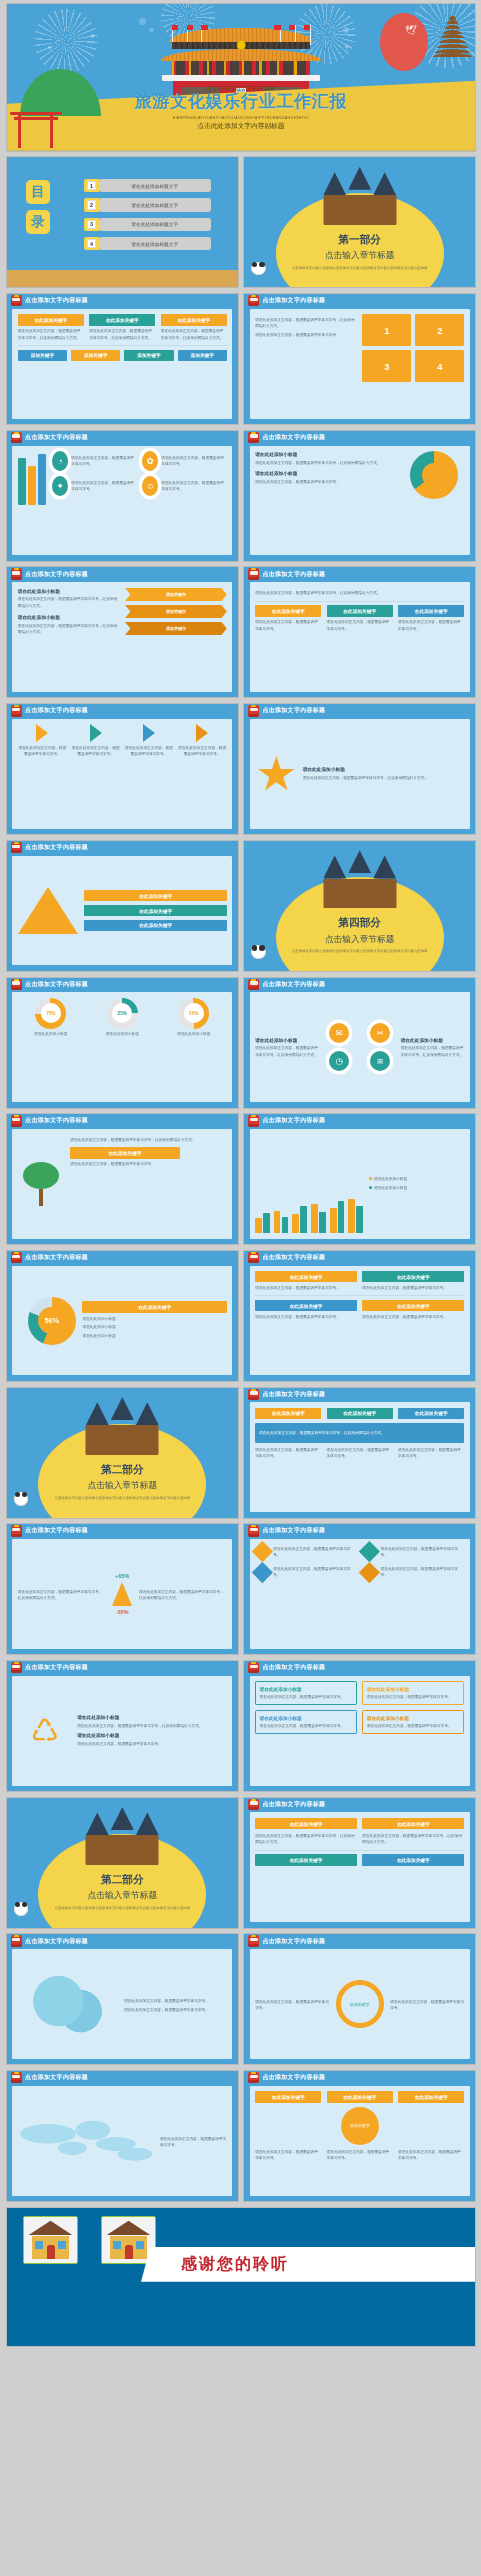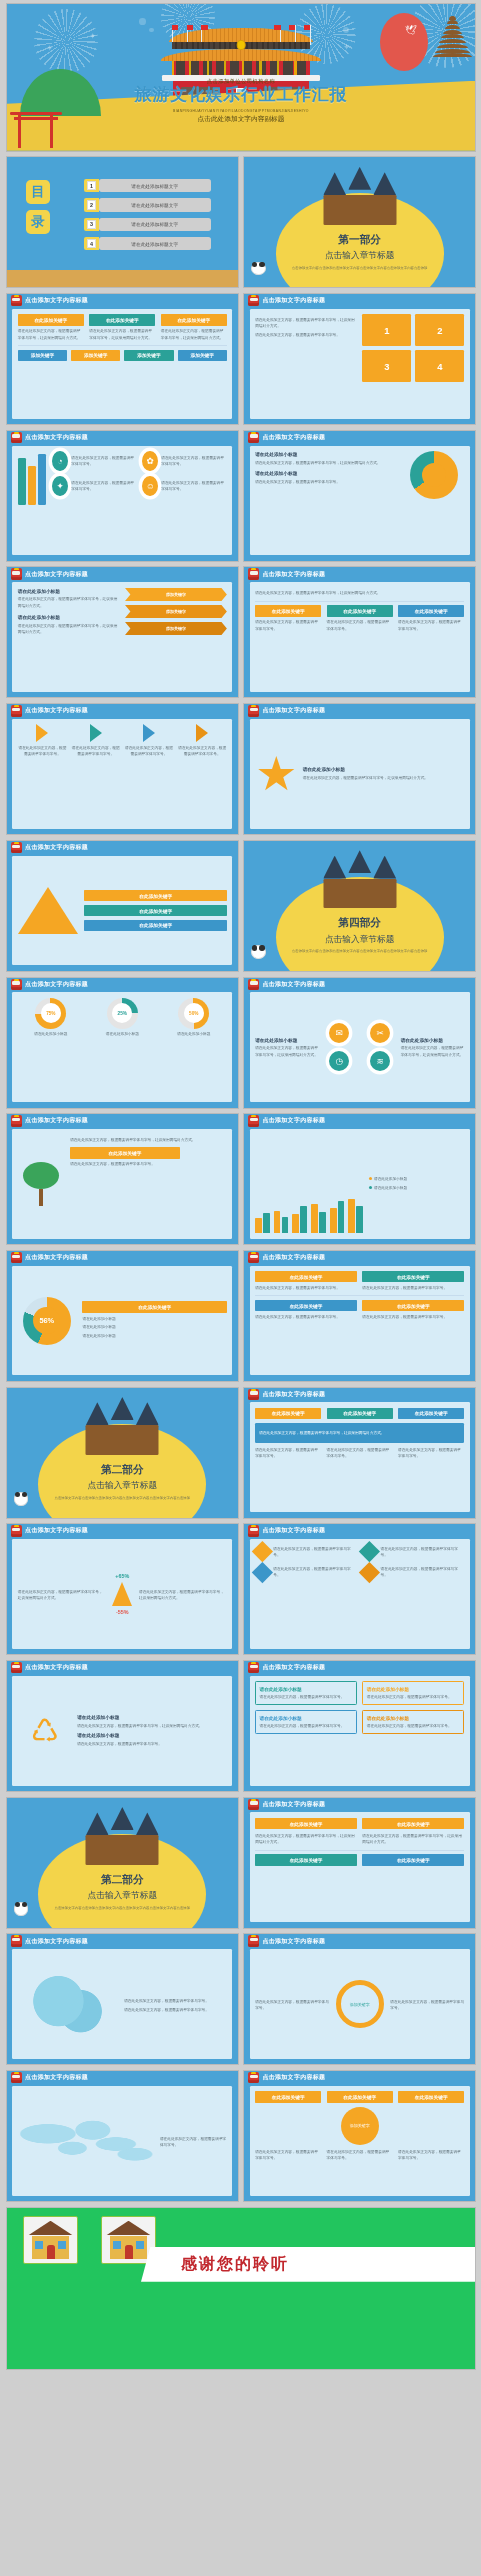--- a/index.html
+++ b/index.html
@@ -54,21 +54,21 @@
     position: absolute; right: 47px; top: 9.4px;
     width: 48px; height: 58px; border-radius: 50%;
     background: #e2574c;
   }
   .cover .goldpanel {
     position: absolute; left: 0; right: 0; bottom: 0;
     height: 70px; background: #edc73f;
     clip-path: polygon(0 23px, 100% 0, 100% 100%, 0 100%);
   }
   .cover-txt {
-    position: absolute; left: 0; right: 0; bottom: 7px; height: 70px;
+    position: absolute; left: 0; right: 0; bottom: 0; height: 70px;
     text-align: center; z-index: 6;
   }
   .cover-org {
     font-size: 5.4px; color: #5a4a13; letter-spacing: 0.3px;
     margin-top: 4px;
   }
   .cover-title {
     font-size: 17px; font-weight: bold; color: #3b96c9;
     letter-spacing: 0.7px; line-height: 1.1; margin-top: 1.3px;
     text-shadow: 0 0.7px 0 rgba(255,255,255,.35);
@@ -231,21 +231,21 @@
     border-radius: 50% 50% 0 0 / 100% 100% 0 0;
     clip-path: polygon(50% 0, 100% 100%, 0 100%);
   }
   .minang .mbody {
     position: absolute; left: 4px; right: 4px; top: 23px; height: 29.6px;
     background: #8a5a2b; border-radius: 1.3px;
   }
 
   
   .thanks {
-    height: 163px; background: #22c55e; position: relative; border: 0.7px solid #b9b9b9;
+    height: 140px; background: #0369a1; position: relative; border: 0.7px solid #b9b9b9;
   }
   .thanks-band {
     position: absolute; right: 0; top: 39px; height: 35px; left: 134px;
     background: #fff; clip-path: polygon(9.4px 0, 100% 0, 100% 100%, 0 100%);
     display: flex; align-items: center; padding-left: 40px;
   }
   .thanks-txt { font-size: 16px; font-weight: bold; color: #c1272d; letter-spacing: 2px; }
   .house {
     position: absolute; width: 55px; height: 48px; border: 1.3px solid #8cc63f;
     border-radius: 2px; background: #f3f3f3; overflow: hidden;
@@ -791,21 +791,21 @@
   </div>
 
   <div class="grid">
     <div class="slide cs">
       <div class="cs-head">
           <div class="mask-icon"></div>
         <div class="cs-title">点击添加文字内容标题</div>
         </div>
       <div class="cs-body">
         <div style="display:flex;gap:6.7px;align-items:center;height:100%">
-          <div style="flex:0 0 58px;display:flex;align-items:center;justify-content:center">
+          <div style="flex:0 0 58px;display:flex;align-items:center;justify-content:flex-end">
             <div style="width:48px;height:48px;border-radius:50%;background:conic-gradient(#f5a623 0 56%,#2aa198 56% 81%,#cfe3ee 81% 100%);display:flex;align-items:center;justify-content:center">
               <div style="width:27px;height:27px;border-radius:50%;background:#f5a623;color:#fff;font-size:7.4px;font-weight:bold;display:flex;align-items:center;justify-content:center">56%</div>
             </div>
           </div>
           <div style="flex:1">
             <div class="kw">在此添加关键字</div>
             <div class="para">请在此处添加小标题</div>
             <div class="para">请在此处添加小标题</div>
             <div class="para">请在此处添加小标题</div>
           </div>

